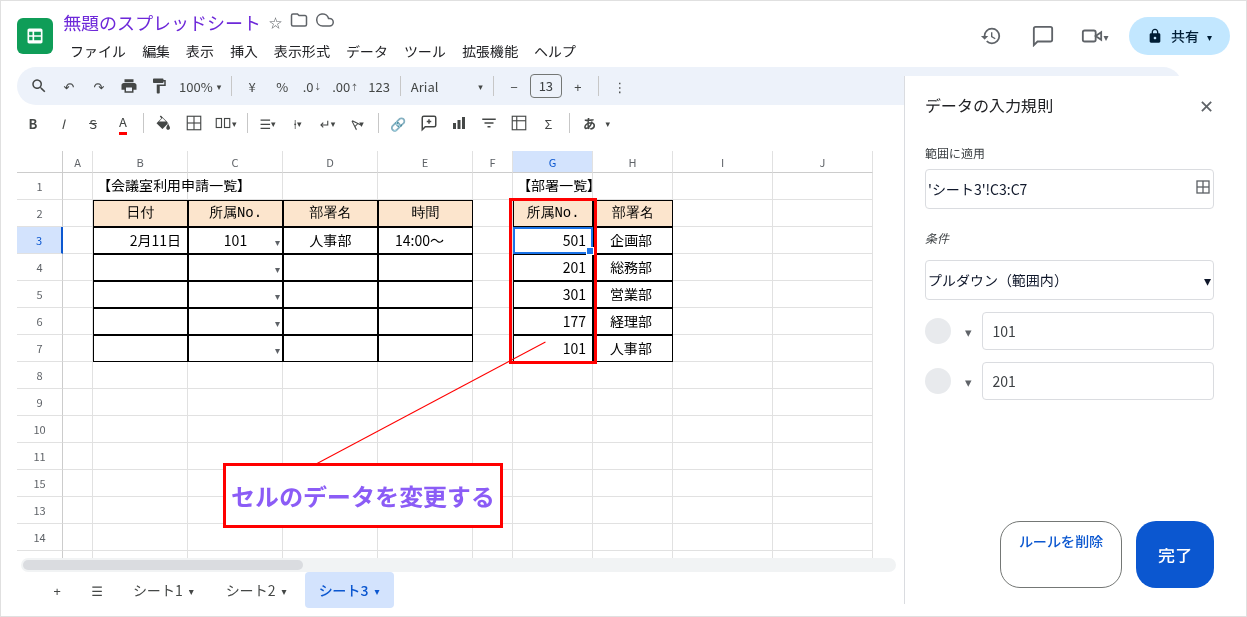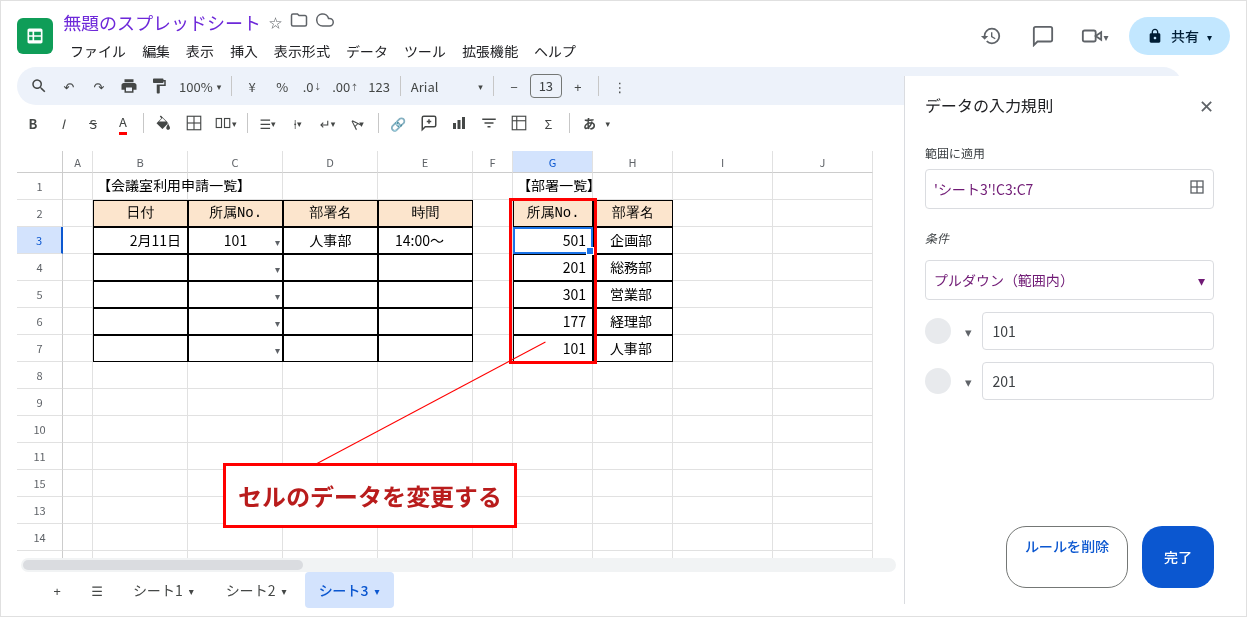--- a/index.html
+++ b/index.html
@@ -54,38 +54,38 @@
 .label-cell { font-size: 14px;}
 .dd-arrow { position: absolute; right: 2px; top: 50%; transform: translateY(-50%); color: #5f6368; font-size: 10px;}
 
 
 .sel-outline { position: absolute; border: 2px solid #1a73e8; pointer-events: none; }
 .sel-outline::after { content:''; position:absolute; right:-3px; bottom:-3px; width:6px; height:6px; background:#1a73e8; border:1px solid #fff;}
 
 
 .red-box1 { position: absolute; border: 3px solid #ff0000; pointer-events: none; }
 .red-line { position: absolute; border-top: 1px solid #ff0000; transform-origin: left top; pointer-events: none;}
-.red-callout { position: absolute; border: 3px solid #ff0000; padding: 12px 12px; font-size: 24px; font-weight: bold; color: #b91c1c; background: #fff;}
+.red-callout { position: absolute; border: 3px solid #ff0000; padding: 12px 5px; font-size: 24px; font-weight: bold; color: #8b5cf6; background: #fff;}
 
 
 .sidebar { width: 330px; border-left: 1px solid #dadce0; background: #fff; padding: 16px 20px; position: absolute; right: 12px; top: 75px; bottom: 12px; display:flex; flex-direction:column;}
 .sb-header { display: flex; justify-content: space-between; align-items: center; margin-bottom: 18px;}
 .sb-title { font-size: 16px; color: #202124;}
 .sb-close { font-size: 18px; color: #5f6368; cursor:pointer;}
 .sb-label { font-size: 12px; color: #3c4043; margin-bottom: 8px; margin-top: 8px;}
-.sb-input { width: 100%; padding: 9px 8px; border: 1px solid #dadce0; border-radius: 4px; font-size: 14px; color: #701a75; display:flex; justify-content:space-between; align-items:center;}
+.sb-input { width: 100%; padding: 9px 2px; border: 1px solid #dadce0; border-radius: 4px; font-size: 14px; color: #0f172a; display:flex; justify-content:space-between; align-items:center;}
 .sb-grid-icon { color: #5f6368; }
 .sb-select { margin-top: 6px;}
 .sb-option-row { display: flex; align-items: center; gap: 10px; margin-top: 12px;}
 .sb-chip { width: 26px; height: 26px; border-radius: 50%; background: #e8eaed; display:flex; align-items:center;}
 .sb-chip-dd { color:#5f6368; margin-left:4px;}
 .sb-opt-input { flex: 1; padding: 8px 10px; border: 1px solid #dadce0; border-radius: 4px; font-size: 14px;}
 .sb-footer { display: flex; justify-content: flex-end; gap: 14px; margin-top: auto; padding-top:16px;}
 .sb-btn-text { padding: 9px 18px; color: #0b57d0; border: 1px solid #747775; border-radius: 20px; cursor: pointer; font-size: 14px; font-weight:500;}
-.sb-btn-prim { padding: 21px 22px; background: #0b57d0; color: #fff; border-radius: 20px; cursor: pointer; font-size: 14px; font-weight:500;}
+.sb-btn-prim { padding: 21px 22px; background: #0b57d0; color: #fff; border-radius: 20px; cursor: pointer; font-size: 17px; font-weight:500;}
 
 
 .tabs { position: absolute; bottom: 8px; left: 38px; display: flex; align-items: center; gap: 4px;}
 .tab-btn { width: 36px; height: 36px; display: flex; align-items: center; justify-content: center; color: #444746; cursor: pointer; border-radius: 4px;}
 .tab { padding: 8px 14px; display: flex; align-items: center; gap: 6px; font-size: 14px; color: #444746; cursor: pointer; border-radius: 4px;}
 .tab.active { background: #d3e3fd; color: #0b57d0; font-weight: 500;}
 .tab-dd { font-size: 10px; color: inherit;}
 
 .scroll-h { position:absolute; bottom:44px; left:20px; right:350px; height:14px; background:#f1f3f4; border-radius:8px;}
 .scroll-h::before { content:''; position:absolute; left:2px; top:2px; width:280px; height:10px; background:#dadce0; border-radius:6px;}

